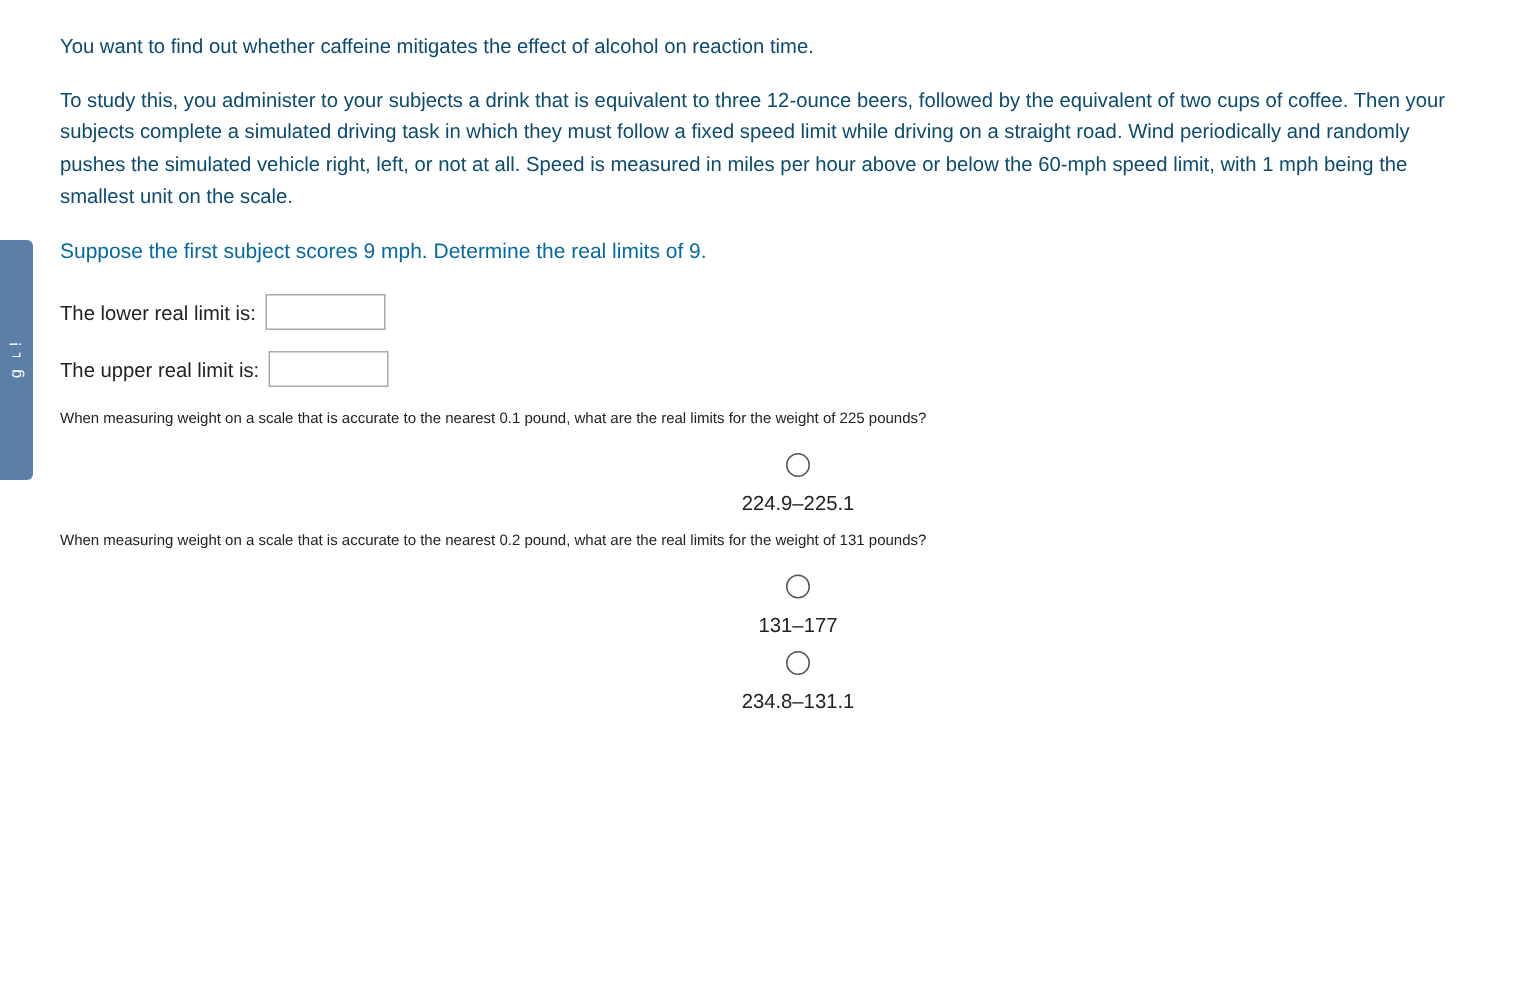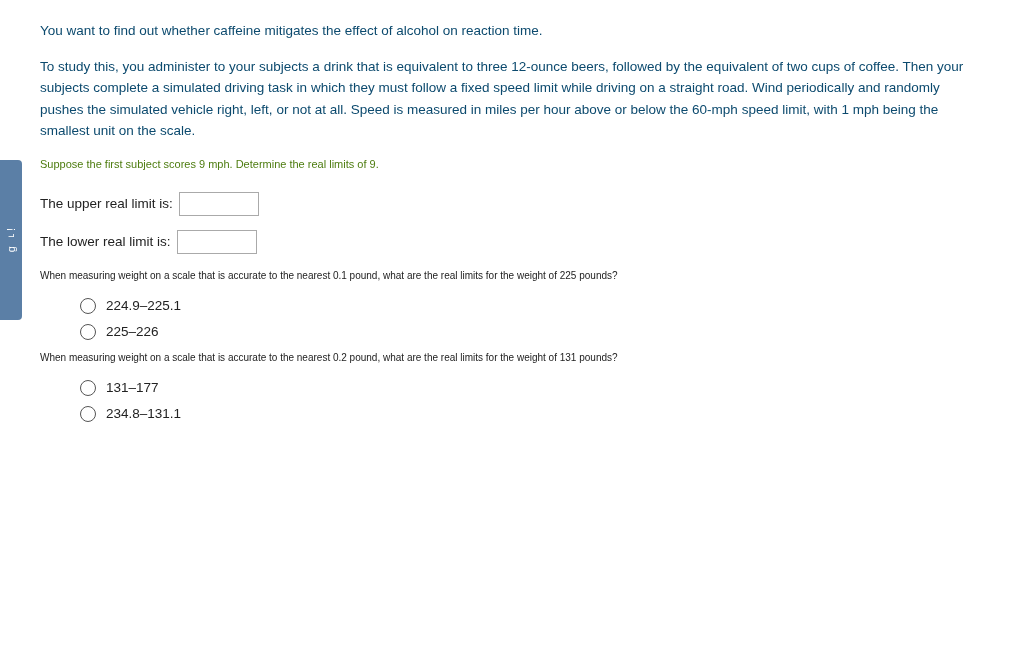--- a/index.html
+++ b/index.html
@@ -51,24 +51,24 @@
     }
 
     .paragraph {
       font-size: 13.5px;
       line-height: 1.6;
       margin-bottom: 14px;
       color: #0c4a6e;
     }
 
     .question-line {
-      font-size: 11px;
+      font-size: 14px;
       line-height: 1.6;
       margin-bottom: 18px;
-      color: #4d7c0f;
+      color: #0369a1;
     }
 
     .input-line {
       font-size: 13.5px;
       margin-bottom: 14px;
       display: flex;
       align-items: center;
       gap: 6px;
     }
 
@@ -87,20 +87,21 @@
       color: #222;
     }
 
     .radio-option {
       display: flex;
       align-items: center;
       gap: 10px;
       margin-bottom: 10px;
       margin-left: 40px;
       font-size: 13.5px;
+      flex-direction: column;
     }
 
     .radio-circle {
       width: 16px;
       height: 16px;
       border-radius: 50%;
       border: 1.5px solid #555;
       background: white;
       flex-shrink: 0;
       cursor: pointer;
@@ -120,38 +121,34 @@
   </div>
 
 
   <div class="paragraph">You want to find out whether caffeine mitigates the effect of alcohol on reaction time.</div>
 
   <div class="paragraph">To study this, you administer to your subjects a drink that is equivalent to three 12-ounce beers, followed by the equivalent of two cups of coffee. Then your subjects complete a simulated driving task in which they must follow a fixed speed limit while driving on a straight road. Wind periodically and randomly pushes the simulated vehicle right, left, or not at all. Speed is measured in miles per hour above or below the 60-mph speed limit, with 1 mph being the smallest unit on the scale.</div>
 
   <div class="question-line">Suppose the first subject scores 9 mph. Determine the real limits of 9.</div>
 
   <div class="input-line">
-    <span>The upper real limit is:</span>
+    <span>The lower real limit is:</span>
     <input class="text-input" type="text" value="" style="">
   </div>
 
   <div class="input-line">
-    <span>The lower real limit is:</span>
+    <span>The upper real limit is:</span>
     <input class="text-input" type="text" value="" style="">
   </div>
 
   <div class="sub-question section-divider">When measuring weight on a scale that is accurate to the nearest 0.1 pound, what are the real limits for the weight of 225 pounds?</div>
 
   <div class="radio-option">
     <div class="radio-circle"></div>
     <span>224.9–225.1</span>
-  </div>
-  <div class="radio-option">
-    <div class="radio-circle"></div>
-    <span>225–226</span>
   </div>
 
   <div class="sub-question section-divider">When measuring weight on a scale that is accurate to the nearest 0.2 pound, what are the real limits for the weight of 131 pounds?</div>
 
   <div class="radio-option">
     <div class="radio-circle"></div>
     <span>131–177</span>
   </div>
   <div class="radio-option">
     <div class="radio-circle"></div>

